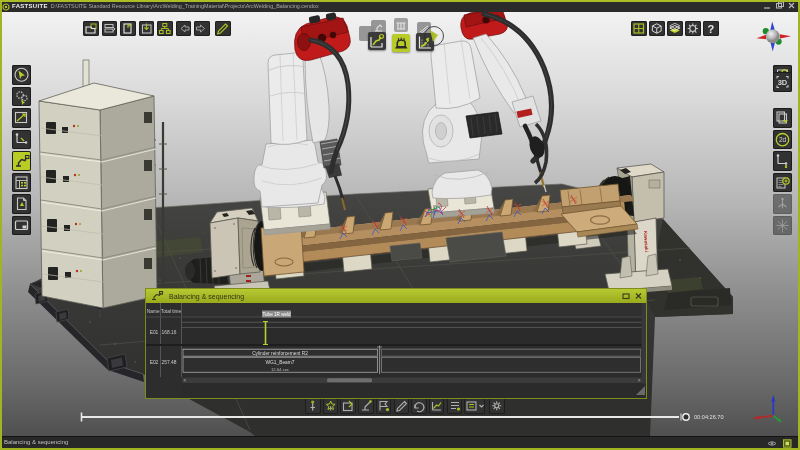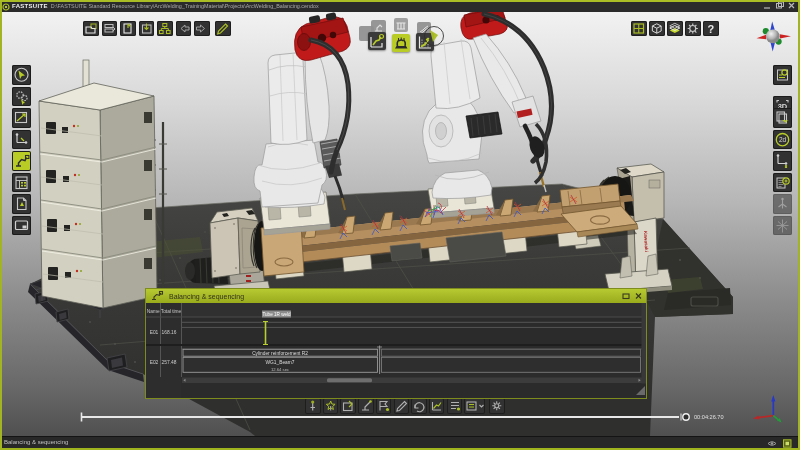--- a/index.html
+++ b/index.html
@@ -648,21 +648,21 @@
   </div>
 
   <div class="abs" id="r-toolbar" style="left:0;top:0;z-index:30">
     <div class="sbtn" style="left:773px;top:65px">
         <svg width="19" height="19.5" viewBox="0 0 19 19.5">
           <rect x="4.5" y="5" width="10" height="10" fill="none" stroke="#c8c8c8" stroke-width="1"></rect>
           <circle cx="11.5" cy="7.5" r="2.6" fill="none" stroke="#b8cc28" stroke-width="1.2"></circle>
           <path d="M6,12.5 h6 M6,10 h3" stroke="#b8cc28" stroke-width="1.1"></path>
         </svg>
       </div>
-    <div class="sbtn" style="left:773px;top:96px">
+    <div class="sbtn" style="left:773px;top:72px">
         <svg width="19" height="19.5" viewBox="0 0 19 19.5">
           <path d="M4,6.5 v-2 h2 M13,4.5 h2 v2 M15,13 v2 h-2 M6,15.5 h-2 v-2" stroke="#c8c8c8" stroke-width="1.1" fill="none"></path>
           <text x="9.5" y="12.5" font-size="7.5" fill="#d8d8d8" text-anchor="middle" font-family="Liberation Sans,sans-serif" font-weight="bold">3D</text>
         </svg>
       </div>
     <div class="sbtn" style="left:773px;top:108px">
         <svg width="19" height="19.5" viewBox="0 0 19 19.5">
           <rect x="4" y="4" width="7.5" height="9" fill="none" stroke="#c8c8c8" stroke-width="1.1"></rect>
           <rect x="6" y="6" width="7.5" height="9" fill="none" stroke="#c8c8c8" stroke-width="1.1"></rect>
           <path d="M9,12 l4.5,3 l0.3,-2 l2,-0.4 z" fill="#b8cc28"></path>

